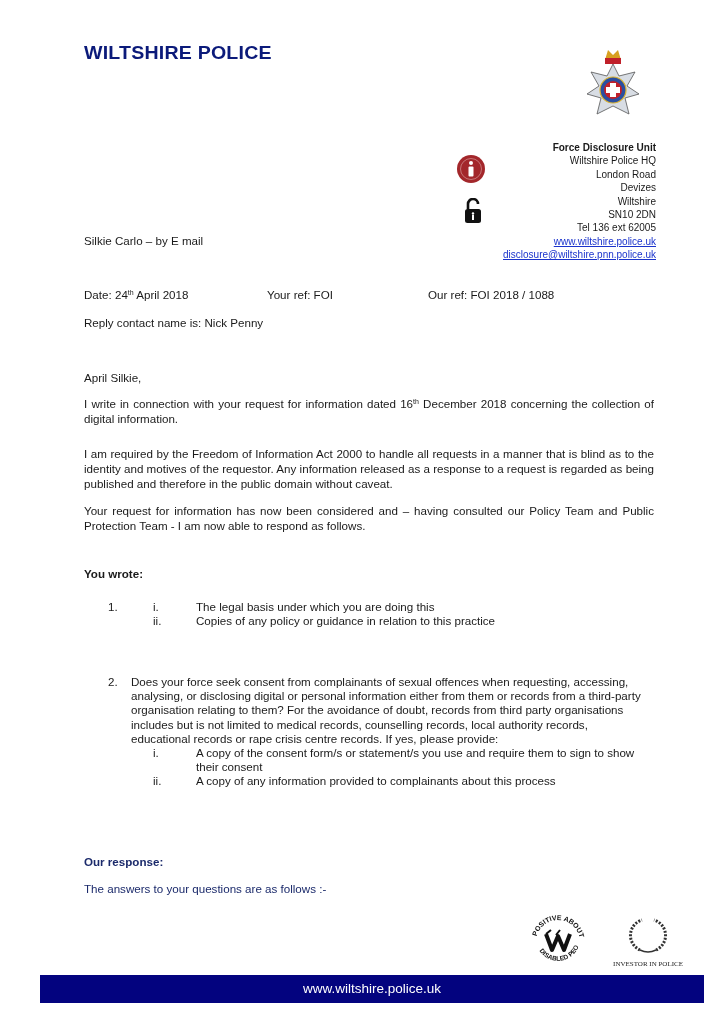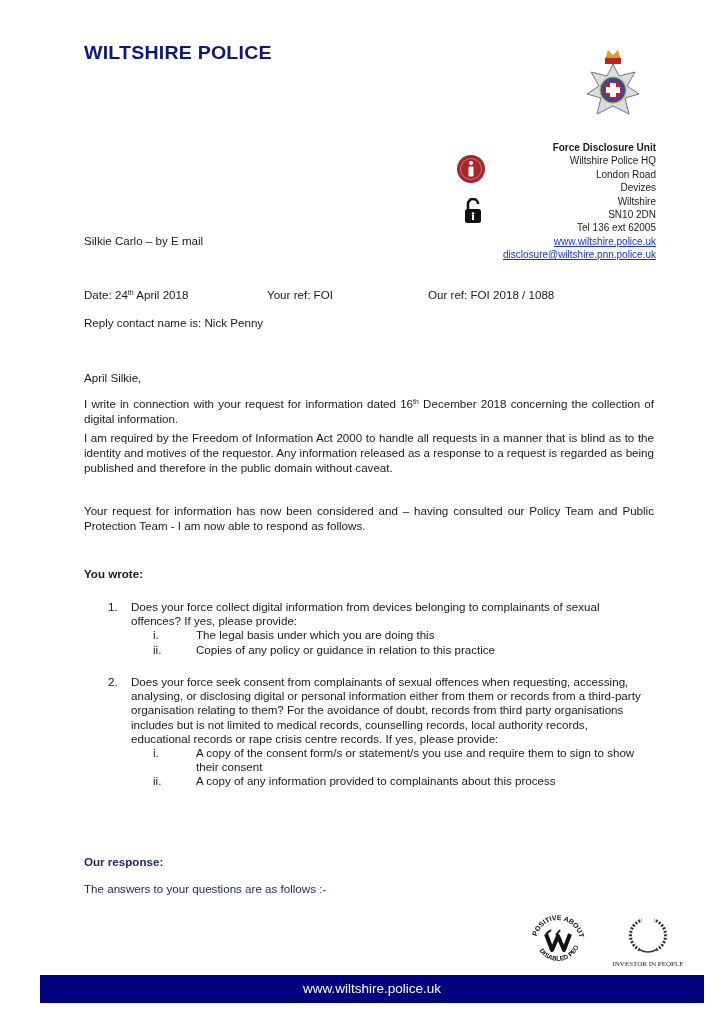--- a/index.html
+++ b/index.html
@@ -80,28 +80,27 @@
 
 <div class="abs meta-row date"><span>Date: 24</span><sup>th</sup><span> April 2018</span></div>
 <div class="abs meta-row yourref">Your ref: FOI</div>
 <div class="abs meta-row ourref">Our ref: FOI 2018 / 1088</div>
 <div class="abs contact">Reply contact name is: Nick Penny</div>
 
 <div class="abs" style="left:84px; top:371px;">April Silkie,</div>
 
 <div class="abs para" style="top:396px;"><span>I write in connection with your request for information dated 16</span><sup>th</sup><span> December 2018 concerning the collection of digital information.</span></div>
 
-<div class="abs para" style="top:430px;">I am required by the Freedom of Information Act 2000 to handle all requests in a manner that is blind as to the identity and motives of the requestor. Any information released as a response to a request is regarded as being published and therefore in the public domain without caveat.</div>
+<div class="abs para" style="top:446px;">I am required by the Freedom of Information Act 2000 to handle all requests in a manner that is blind as to the identity and motives of the requestor. Any information released as a response to a request is regarded as being published and therefore in the public domain without caveat.</div>
 <div class="abs para" style="top:503px;">Your request for information has now been considered and – having consulted our Policy Team and Public Protection Team - I am now able to respond as follows.</div>
 
 <div class="abs heading" style="top:567px;">You wrote:</div>
 
 <div class="q" style="top:600px;">
   <span class="num">1.</span>
-  <div class="txt">Does your force collect digital information from devices belonging to complainants of sexual offences? If yes, please provide:</div>
   <div class="sub">
     <span class="rn">i.</span>
     <div class="st">The legal basis under which you are doing this</div>
   </div>
   <div class="sub">
     <span class="rn">ii.</span>
     <div class="st">Copies of any policy or guidance in relation to this practice</div>
   </div>
 </div>
 
@@ -131,18 +130,18 @@
   <path d="M20 26 L26 42 L32 28 L38 42 L44 26" fill="none" stroke="#111" stroke-width="4" stroke-linejoin="round"></path>
   <path d="M20 26 L25 22 M30 27 L34 22" stroke="#111" stroke-width="2"></path>
 </svg>
 
 <div class="abs iip-logo">
   <svg width="76" height="42" viewBox="0 0 76 42">
     <path d="M30 36 A16 16 0 0 1 32 6" fill="none" stroke="#333" stroke-width="3" stroke-dasharray="2 1.5"></path>
     <path d="M46 36 A16 16 0 0 0 44 6" fill="none" stroke="#333" stroke-width="3" stroke-dasharray="2 1.5"></path>
     <path d="M30 36 Q38 40 46 36" fill="none" stroke="#333" stroke-width="1.5"></path>
   </svg>
-  <div style="font-family:'Liberation Serif', serif; font-size:7px; text-align:center; color:#222; margin-top:2px;">INVESTOR IN PEOPLE</div>
+  <div style="font-family:'Liberation Serif', serif; font-size:7px; text-align:center; color:#222; margin-top:2px;">INVESTOR IN POLICE</div>
 </div>
 
 <div class="abs footer">
   <span>www.wiltshire.police.uk</span>
 </div>
 
 </body></html>

